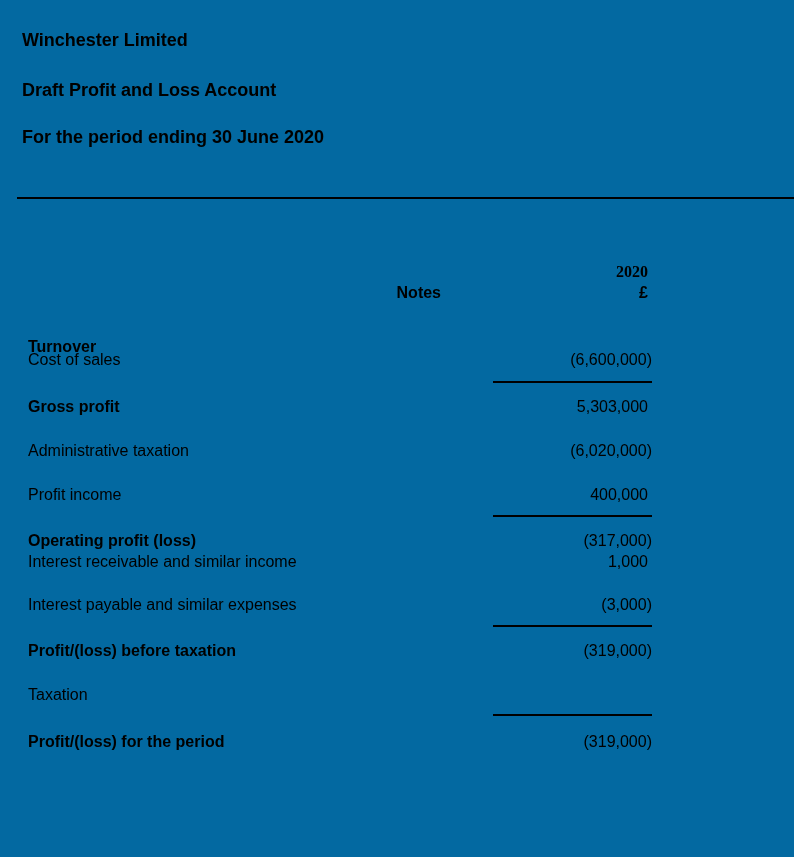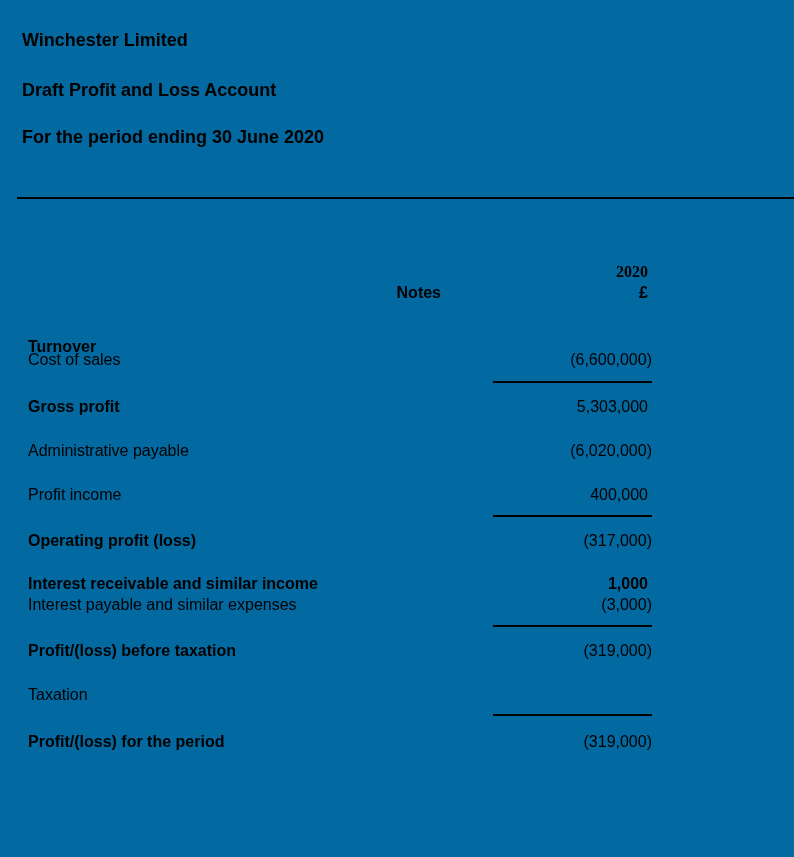--- a/index.html
+++ b/index.html
@@ -68,21 +68,21 @@
   .r4 { top: 714px; }
 
   .y-yearhdr { top: 261px; font-family: Liberation Serif, serif; }
   .y-colhdr  { top: 282px; }
   .y-r0  { top: 336px; }
   .y-r1  { top: 349px; }
   .y-r2  { top: 396px; }
   .y-r3  { top: 440px; }
   .y-r4  { top: 484px; }
   .y-r5  { top: 530px; }
-  .y-r6  { top: 573px; font-weight: bold; }
+  .y-r6  { top: 551px; }
   .y-r7  { top: 594px; }
   .y-r8  { top: 640px; }
   .y-r9  { top: 684px; }
   .y-r10 { top: 731px; }
 </style>
 </head>
 <body>
 
 <div class="page">
 
@@ -117,21 +117,21 @@
 
   <div class="sub-rule r1"></div>
 
   <div class="trow y-r2">
     <div class="label bold">Gross profit</div>
     <div class="notes"></div>
     <div class="value"><span class="val">5,303,000</span></div>
   </div>
 
   <div class="trow y-r3">
-    <div class="label">Administrative payable</div>
+    <div class="label">Administrative taxation</div>
     <div class="notes"></div>
     <div class="value"><span class="val neg">(6,020,000)</span></div>
   </div>
 
   <div class="trow y-r4">
     <div class="label">Profit income</div>
     <div class="notes"></div>
     <div class="value"><span class="val">400,000</span></div>
   </div>
 

